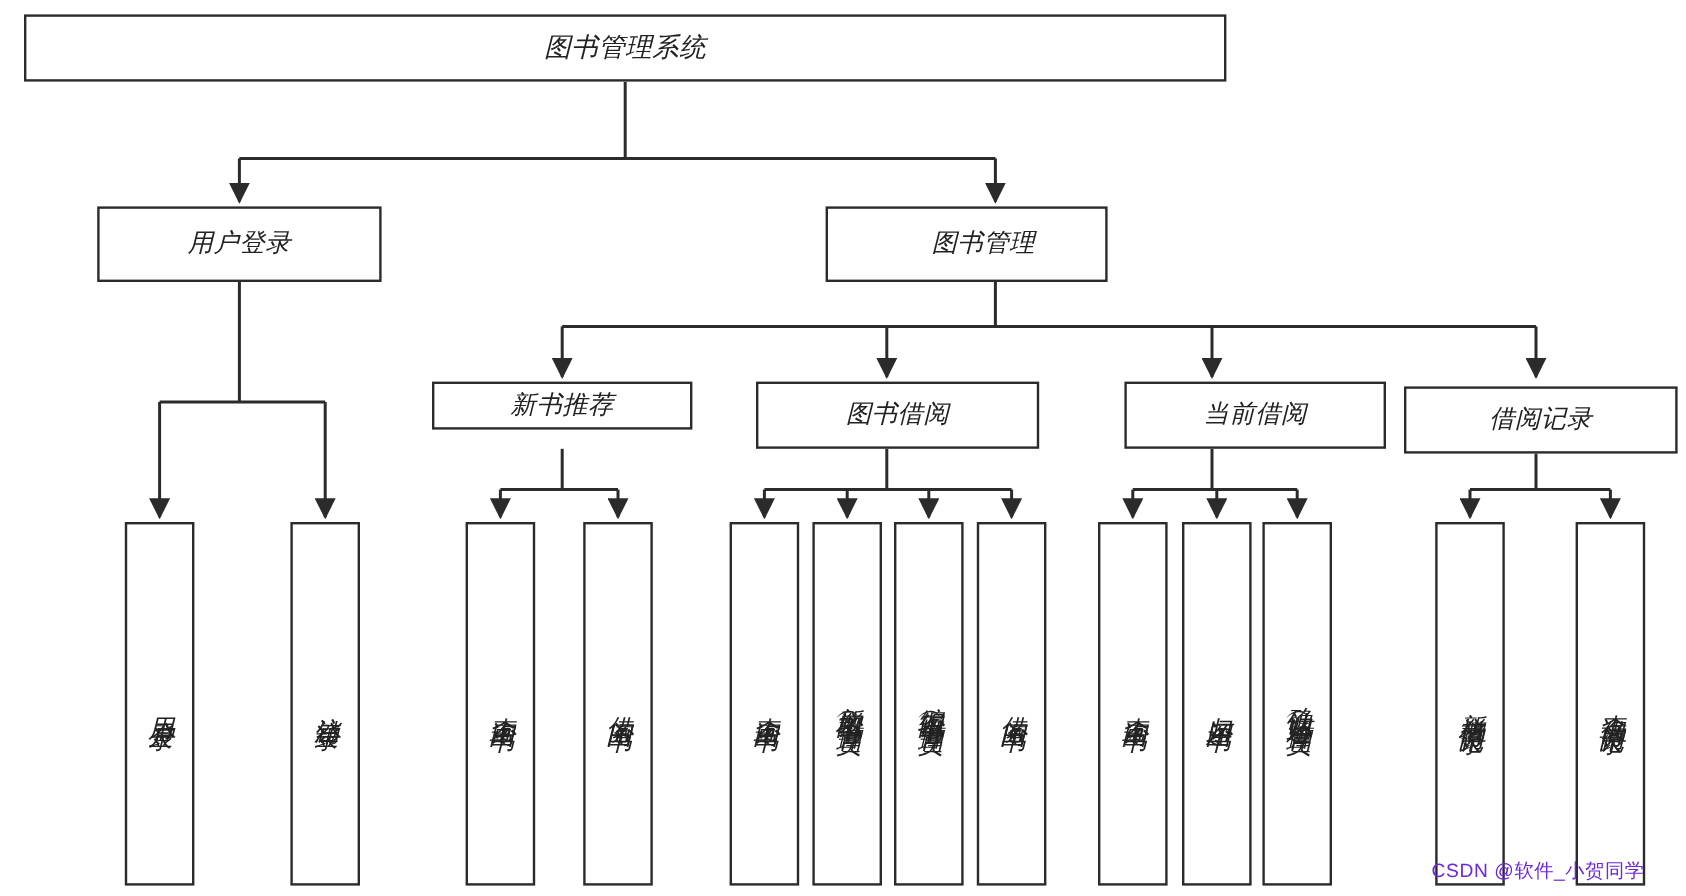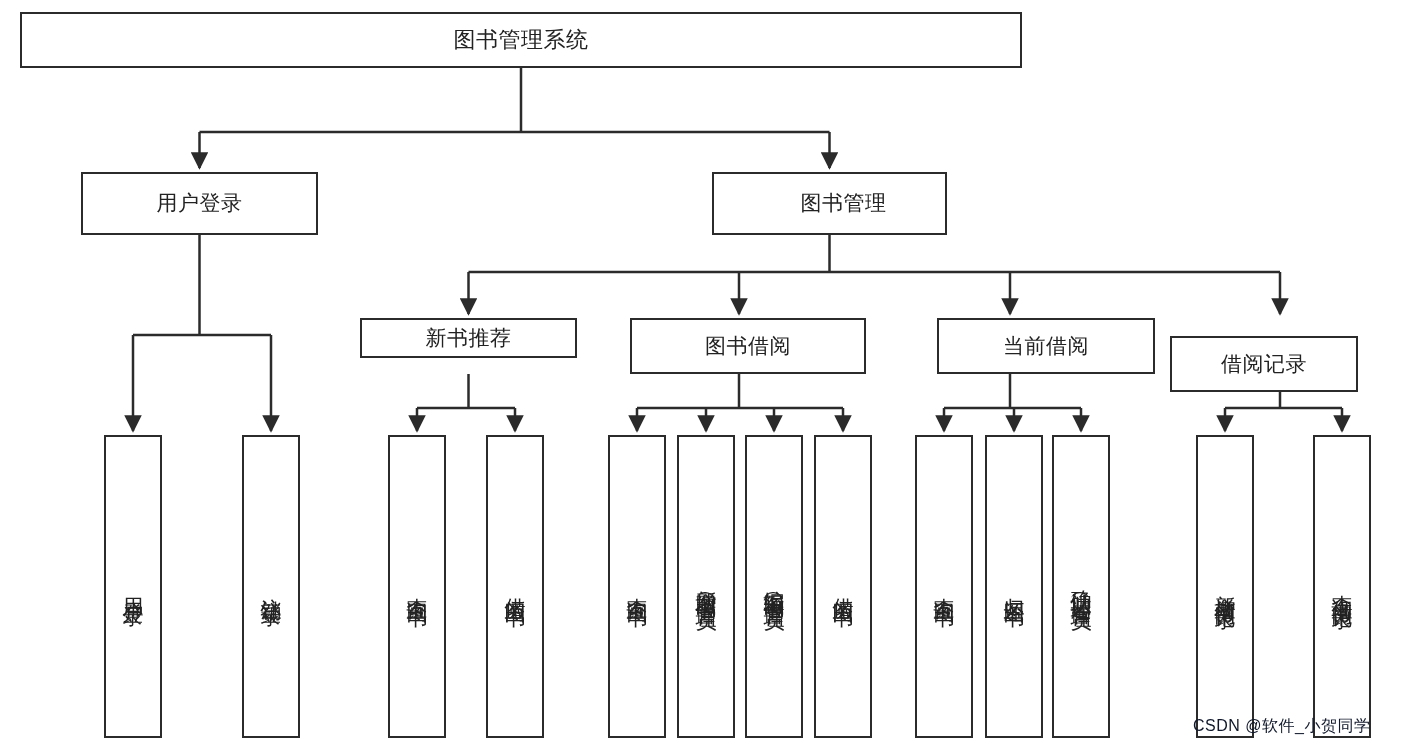--- a/index.html
+++ b/index.html
@@ -29,20 +29,21 @@
   .node {
     position: absolute;
     box-sizing: border-box;
     background: #ffffff;
     border: 2.5px solid #2b2b2b;
     display: flex;
     align-items: center;
     justify-content: center;
     color: #222222;
     text-align: left;
+    font-style: italic;
   }
   .node .label {
     display: block;
     line-height: 1.06;
     letter-spacing: 0.5px;
     white-space: nowrap;
   }
   
   .node.horiz .label {
     font-size: 21px;
@@ -61,21 +62,21 @@
     text-orientation: upright;
     font-size: 21px;
     line-height: 1.05;
     letter-spacing: 3px;
     white-space: nowrap;
     max-height: 290px;
   }
   .watermark {
     position: absolute;
     font-size: 16px;
-    color: #0f172a;
+    color: #6d28d9;
     white-space: nowrap;
     letter-spacing: 0.5px;
   }
 </style>
 </head>
 <body>
 
 <div id="canvas">
 
   <svg id="edges" viewBox="0 0 1405 747" width="1405" height="747" aria-hidden="true">
@@ -122,33 +123,33 @@
   </svg>
 
   <div class="node root horiz" id="node-root" style="left: 20px; top: 12px; width: 1002px; height: 56px;">
     <span class="label">图书管理系统</span>
   </div>
 
   <div id="node-layer">
       <div class="node horiz" id="node-user-login" style="left: 81px; top: 172px; width: 237px; height: 63px;">
         <span class="label">用户登录</span>
       </div>
-      <div class="node horiz" id="node-book-admin" style="left: 712px; top: 172px; width: 235px; height: 63px; padding-left: 28px;">
+      <div class="node horiz" id="node-book-admin" style="left: 688px; top: 172px; width: 235px; height: 63px; padding-left: 28px;">
         <span class="label">图书管理</span>
       </div>
       <div class="node horiz" id="node-new-book-rec" style="left: 360px; top: 318px; width: 217px; height: 40px;">
         <span class="label">新书推荐</span>
       </div>
       <div class="node horiz" id="node-book-borrow" style="left: 630px; top: 318px; width: 236px; height: 56px;">
         <span class="label">图书借阅</span>
       </div>
       <div class="node horiz" id="node-current-borrow" style="left: 901px; top: 318px; width: 218px; height: 56px; margin-left: 36px;">
         <span class="label">当前借阅</span>
       </div>
-      <div class="node horiz" id="node-borrow-record" style="left: 1170px; top: 336px; width: 188px; height: 56px;">
+      <div class="node horiz" id="node-borrow-record" style="left: 1170px; top: 322px; width: 228px; height: 56px;">
         <span class="label">借阅记录</span>
       </div>
       <div class="node vert" id="node-leaf-user-login" style="left: 104px; top: 435px; width: 58px; height: 303px;">
         <span class="label">用户登录</span>
       </div>
       <div class="node vert" id="node-leaf-user-logout" style="left: 242px; top: 435px; width: 58px; height: 303px;">
         <span class="label">注销登录</span>
       </div>
       <div class="node vert" id="node-leaf-query-book-1" style="left: 388px; top: 435px; width: 58px; height: 303px;">
         <span class="label">查询图书</span>

